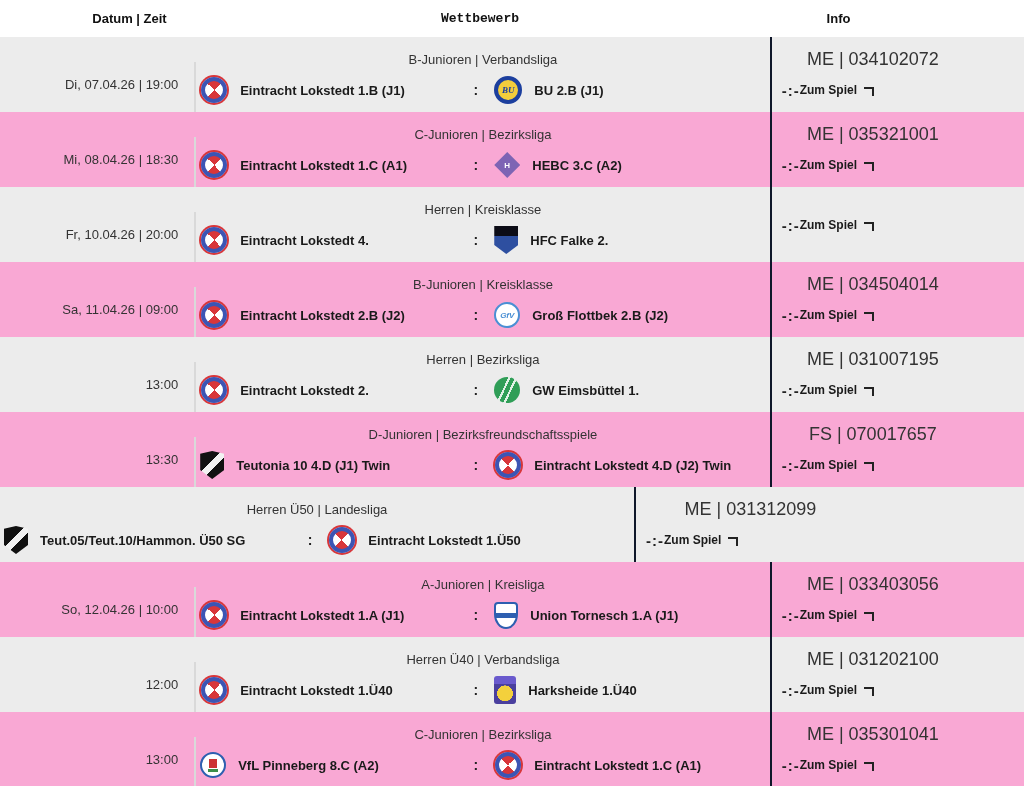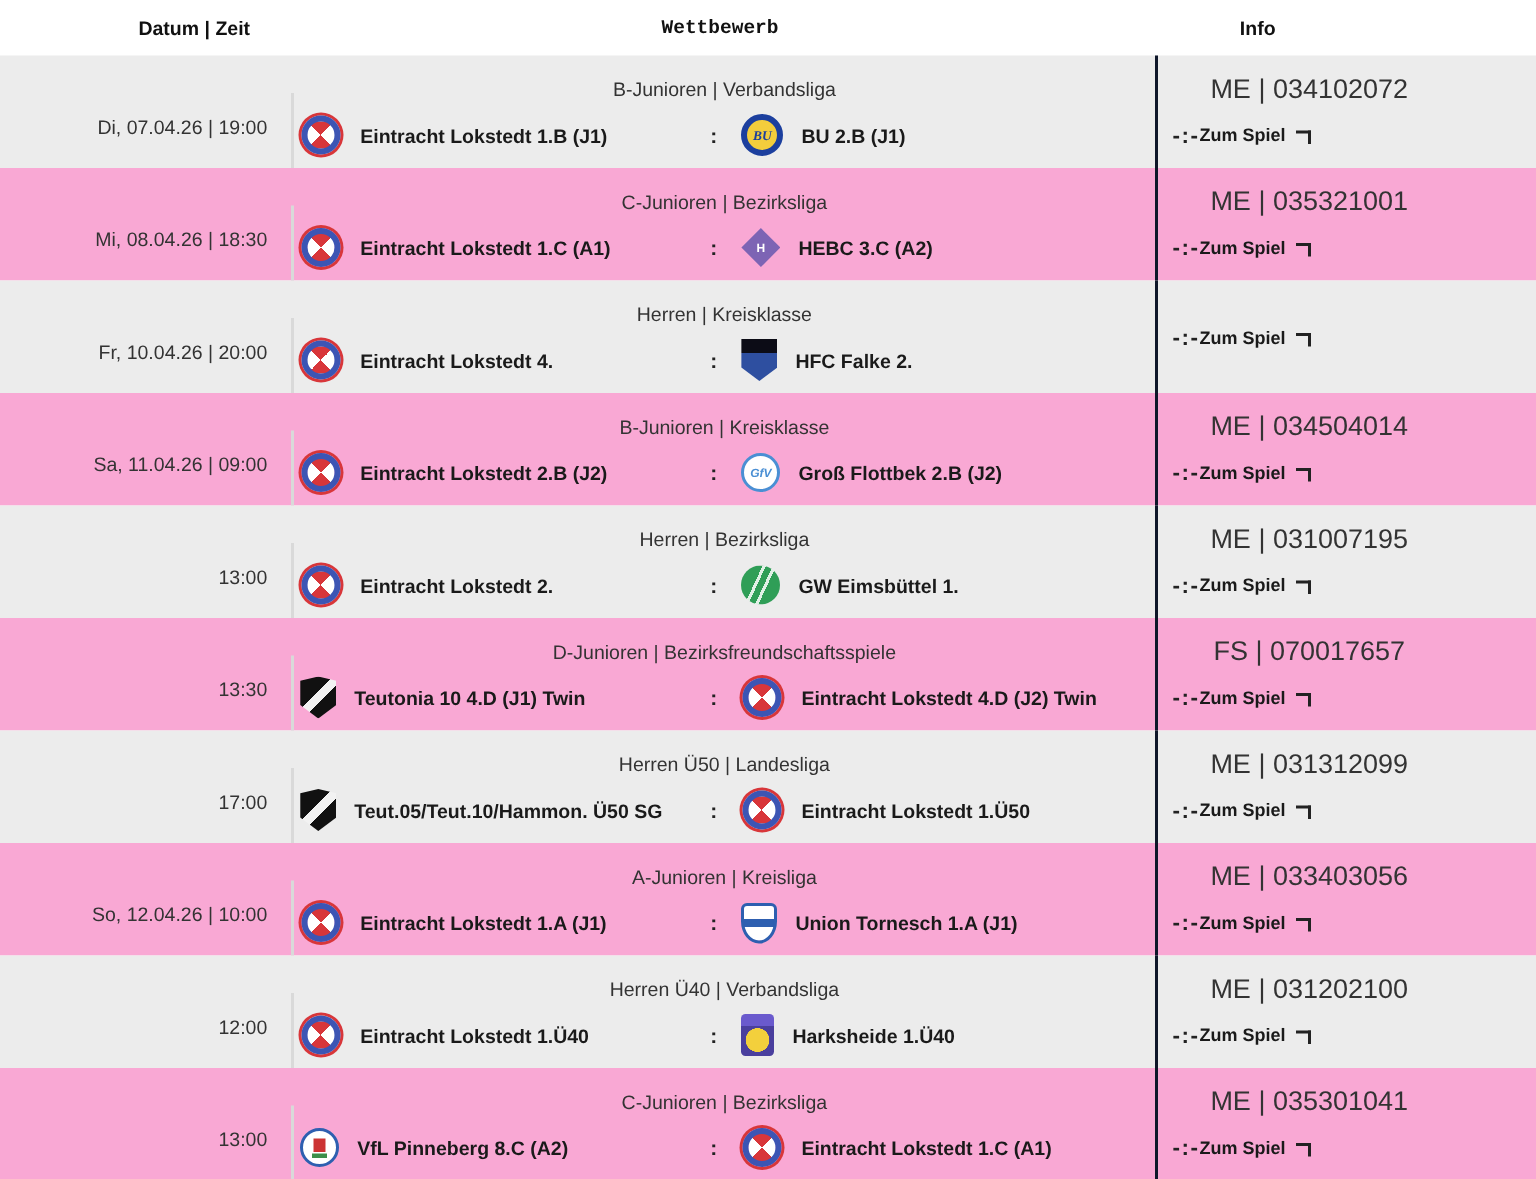--- a/index.html
+++ b/index.html
@@ -266,21 +266,20 @@
           <span class="score">-:-</span>
           <a class="game-link">
             <span>Zum Spiel</span>
             <span class="link-arrow"></span>
           </a>
         </div>
       </div>
     </div>
 
     <div class="row odd">
-      <div class="cell cell-date">17:00</div>
 
       <div class="cell cell-comp">
         <div class="competition">Herren Ü50 | Landesliga</div>
         <div class="match-line">
           <div class="team home">
             <span class="logo" data-logo="teutonia" data-letters=""></span>
             <span class="team-name">Teut.05/Teut.10/Hammon. Ü50 SG</span>
           </div>
           <span class="vs">:</span>
           <div class="team away">

